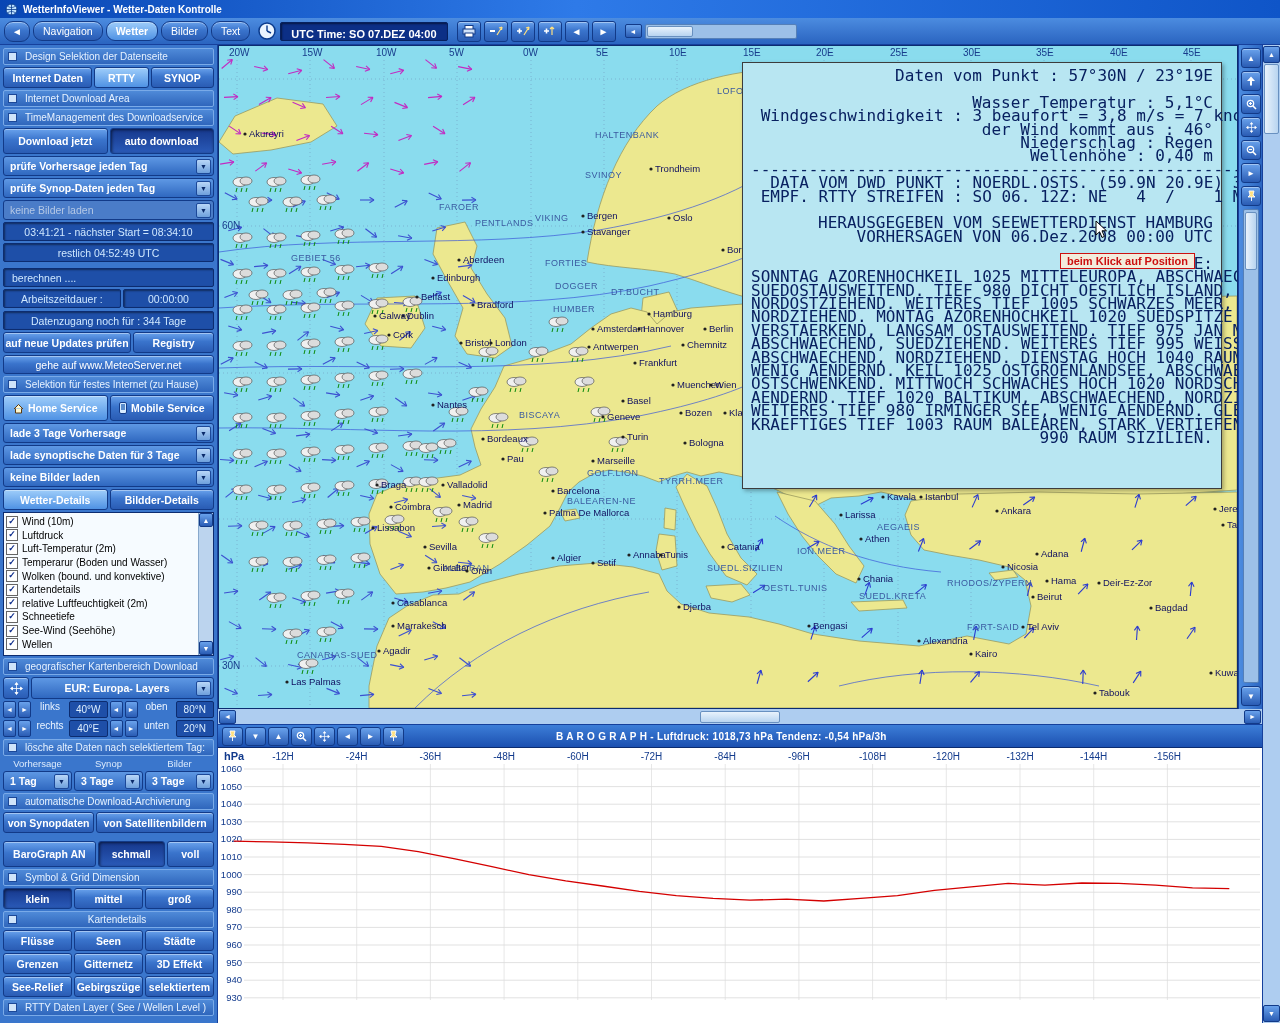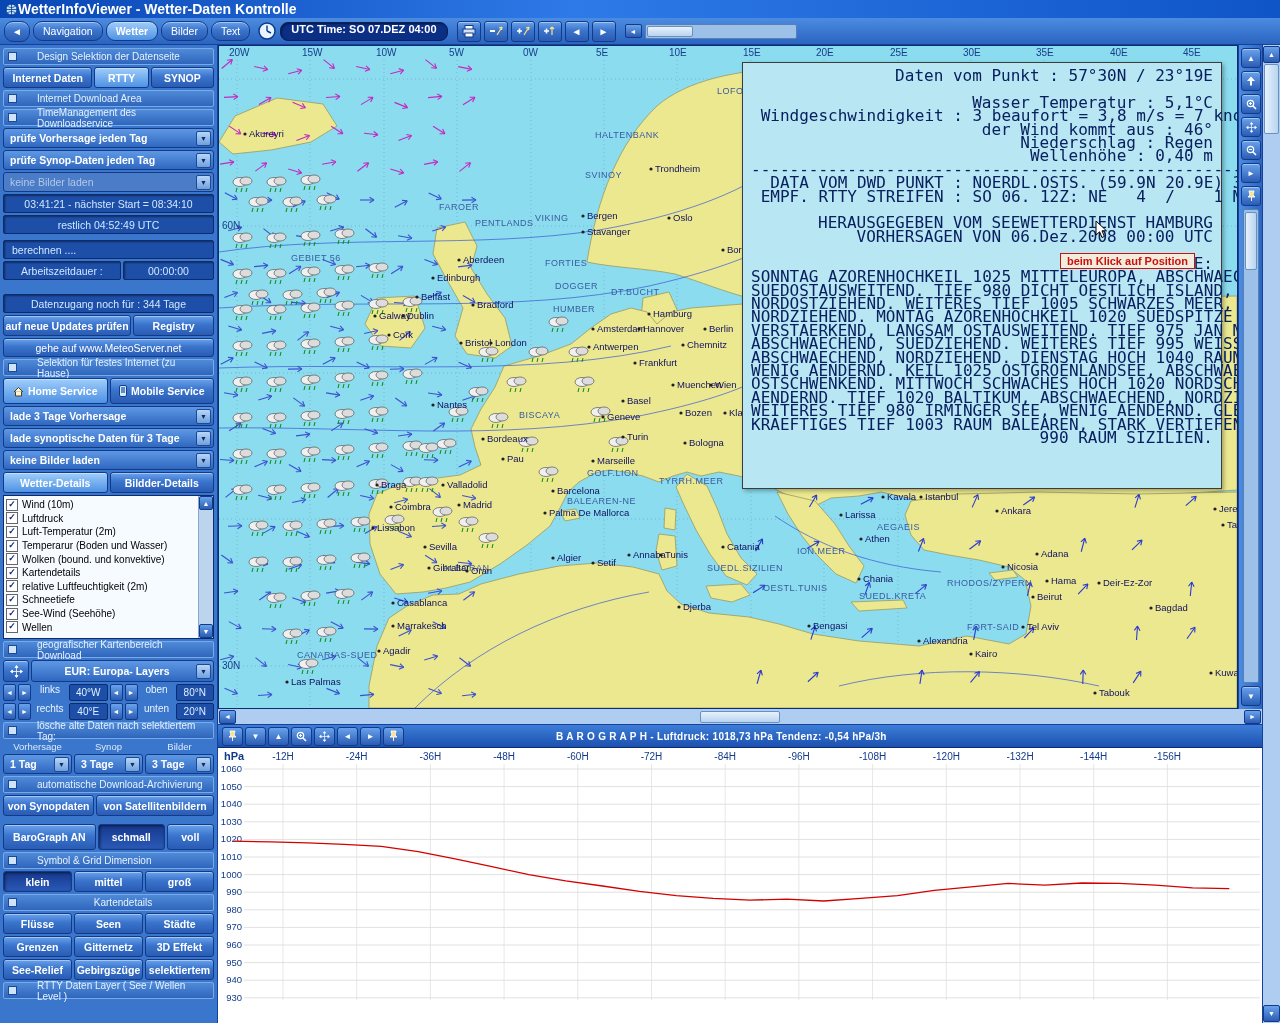--- a/index.html
+++ b/index.html
@@ -2,49 +2,49 @@
 <html><head>
 <meta charset="utf-8">
 <style>
   html,body{margin:0;padding:0;}
   body{width:1280px;height:1023px;overflow:hidden;background:#2a62c4;
        font-family:"Liberation Sans",sans-serif;-webkit-user-select:none;user-select:none;}
   .window{width:1280px;height:1023px;display:flex;flex-direction:column;}
 
   
   .titlebar{height:18px;flex:none;background:linear-gradient(90deg,#0846b4,#2e7ae8 45%,#0f55c8);
-    color:#fff;font-size:14px;font-weight:bold;display:flex;align-items:center;padding:0 5px;}
+    color:#fff;font-size:10px;font-weight:bold;display:flex;align-items:center;gap:5px;padding:0 5px;}
   .app-icon{width:13px;height:13px;flex:none;}
 
   
   .toolbar{height:26px;flex:none;background:linear-gradient(#4c8ce0,#2a64c0);
     display:flex;align-items:center;gap:3px;padding:0 4px;border-bottom:1px solid #16409c;}
   .pill{height:18px;border:1px solid #123a88;border-radius:9px;color:#fff;font-size:10.5px;
     background:linear-gradient(#69a2ec,#3a74cc 45%,#2a5cb4);display:flex;align-items:center;
     justify-content:center;padding:0 9px;box-shadow:inset 0 1px 0 rgba(255,255,255,.4);cursor:default;}
   .pill.active{background:linear-gradient(#9ecdfa,#4f92e4);font-weight:bold;}
   .sqbtn{width:22px;height:19px;border:1px solid #123a88;border-radius:3px;color:#fff;
     background:linear-gradient(#69a2ec,#3a74cc 45%,#2a5cb4);display:flex;align-items:center;
     justify-content:center;font-size:10px;box-shadow:inset 0 1px 0 rgba(255,255,255,.4);}
   .time-inset{height:17px;background:#0c2f86;border:1px solid #06205e;color:#fff;font-weight:bold;
-    font-size:11px;display:flex;align-items:flex-start;padding:0 10px;border-radius:8px;
+    font-size:11px;display:flex;align-items:flex-end;padding:0 10px;border-radius:2px;
     box-shadow:inset 1px 1px 2px rgba(0,0,0,.5);}
   .mini-scroll{width:150px;height:13px;background:#9cc0e8;border:1px solid #5580b8;
     border-radius:2px;position:relative;}
   .mini-scroll .thumb{position:absolute;left:1px;top:1px;width:44px;height:9px;
     background:linear-gradient(#e8f2fc,#b8d4f0);border:1px solid #6890c0;border-radius:2px;}
 
   
   .content{flex:1;display:flex;min-height:0;}
 
   
   .sidebar{width:218px;flex:none;background:#3a76cc;display:flex;flex-direction:column;gap:2px;
     padding:3px 3px 0 3px;box-sizing:border-box;overflow:hidden;border-right:1px solid #16409c;}
   .hdr{height:15px;flex:none;background:linear-gradient(#4f8ad8,#2f66bc);border:1px solid #79aae8;
-    border-radius:2px;color:#e6f2ff;font-size:10px;display:flex;align-items:center;gap:20px;padding:0 4px;}
+    border-radius:2px;color:#e6f2ff;font-size:10px;display:flex;align-items:center;gap:8px;padding:0 4px;}
   .hicon{width:7px;height:7px;flex:none;background:#cfe4fa;border:1px solid #1c4898;}
   .row{display:flex;gap:2px;flex:none;}
   .btn{height:19px;background:linear-gradient(#69a2ec,#3a74cc 45%,#2a5cb4);border:1px solid #123a88;
     border-radius:3px;color:#fff;font-size:10.5px;font-weight:bold;display:flex;align-items:center;
     justify-content:center;gap:4px;box-shadow:inset 0 1px 0 rgba(255,255,255,.4);flex:1;
     white-space:nowrap;overflow:hidden;}
   .btn.pressed{background:linear-gradient(#16388c,#2a5ab8);box-shadow:inset 1px 1px 3px rgba(0,0,0,.55);}
   .btn.bright{background:linear-gradient(#9ecdfa,#4f92e4);}
   .btn.tall{height:24px;}
   .dd{height:18px;flex:1;background:linear-gradient(#5e98e4,#2f68c0);border:1px solid #123a88;
@@ -231,20 +231,28 @@
       </div>
       <div class="hdr">
           <span class="hicon"></span>
           <span>Internet Download Area</span>
         </div>
       <div class="hdr">
           <span class="hicon"></span>
           <span>TimeManagement des Downloadservice</span>
         </div>
       <div class="row">
+        <div class="btn tall">
+            <span>Download jetzt</span>
+          </div>
+        <div class="btn tall pressed">
+            <span>auto download</span>
+          </div>
+      </div>
+      <div class="row">
           <div class="dd">
             <span>prüfe Vorhersage jeden Tag</span>
             <span class="arr">▼</span>
           </div>
         </div>
       <div class="row">
           <div class="dd">
             <span>prüfe Synop-Daten jeden Tag</span>
             <span class="arr">▼</span>
           </div>
@@ -271,21 +279,21 @@
           </div>
         </div>
       <div class="row">
         <div class="inset" style="flex:1.3;">
             <span>Arbeitszeitdauer :</span>
           </div>
         <div class="inset">
             <span>00:00:00</span>
           </div>
       </div>
-      <div class="row" style="margin-top:12px;">
+      <div class="row" style="margin-top:1px;">
           <div class="inset">
             <span>Datenzugang noch für : 344 Tage</span>
           </div>
         </div>
       <div class="row">
         <div class="btn" style="flex:1.6;">
             <span>auf neue Updates prüfen</span>
           </div>
         <div class="btn">
             <span>Registry</span>

